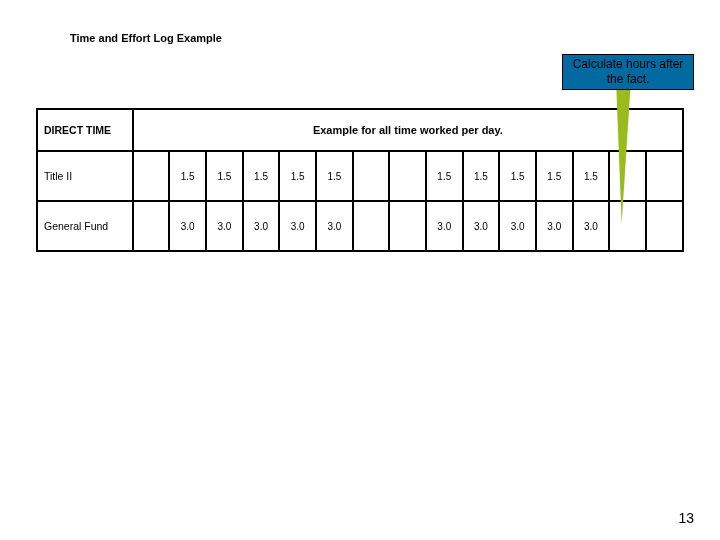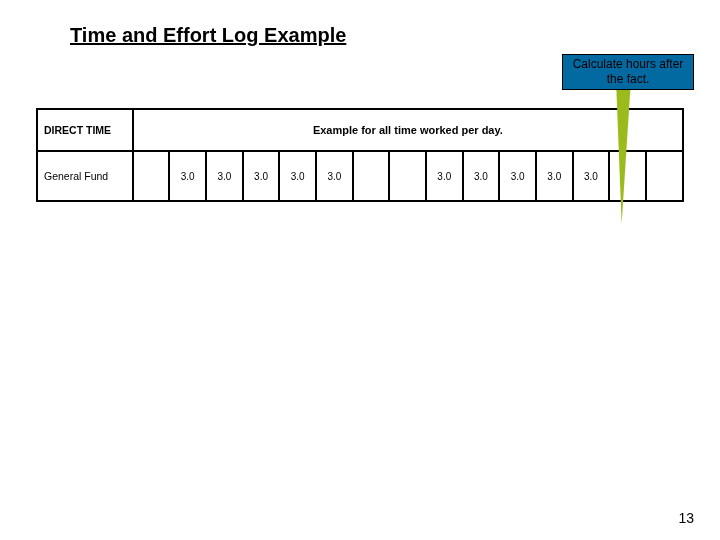--- a/index.html
+++ b/index.html
@@ -9,25 +9,24 @@
     width: 720px;
     height: 540px;
     font-family: Verdana, Arial, sans-serif;
     font-size: 11px;
     color: #000;
     background: #fff;
     position: relative;
   }
   .title {
     position: absolute;
-    top: 24px;
+    top: 32px;
     left: 70px;
-    font-size: 20px;
+    font-size: 11px;
     font-weight: bold;
-    text-decoration: underline;
   }
   .callout {
     position: absolute;
     top: 54px;
     left: 562px;
     width: 132px;
     height: 36px;
     background: #0369a1;
     border: 1px solid #000;
     display: flex;
@@ -126,20 +125,38 @@
         <col class="day">
         <col class="day">
         <col class="day">
   </colgroup>
   <tbody>
         <tr class="headrow">
     <td class="rowhead direct-time">DIRECT TIME</td>
     <td colspan="15" class="merged-header">Example for all time worked per day.</td>
   </tr>
   <tr>
+    <td class="rowhead">Title II</td>
+    <td></td>
+    <td>1.5</td>
+    <td>1.5</td>
+    <td>1.5</td>
+    <td>1.5</td>
+    <td>1.5</td>
+    <td></td>
+    <td></td>
+    <td>1.5</td>
+    <td>1.5</td>
+    <td>1.5</td>
+    <td>1.5</td>
+    <td>1.5</td>
+    <td></td>
+    <td></td>
+  </tr>
+  <tr>
     <td class="rowhead">General Fund</td>
     <td></td>
     <td>3.0</td>
     <td>3.0</td>
     <td>3.0</td>
     <td>3.0</td>
     <td>3.0</td>
     <td></td>
     <td></td>
     <td>3.0</td>

